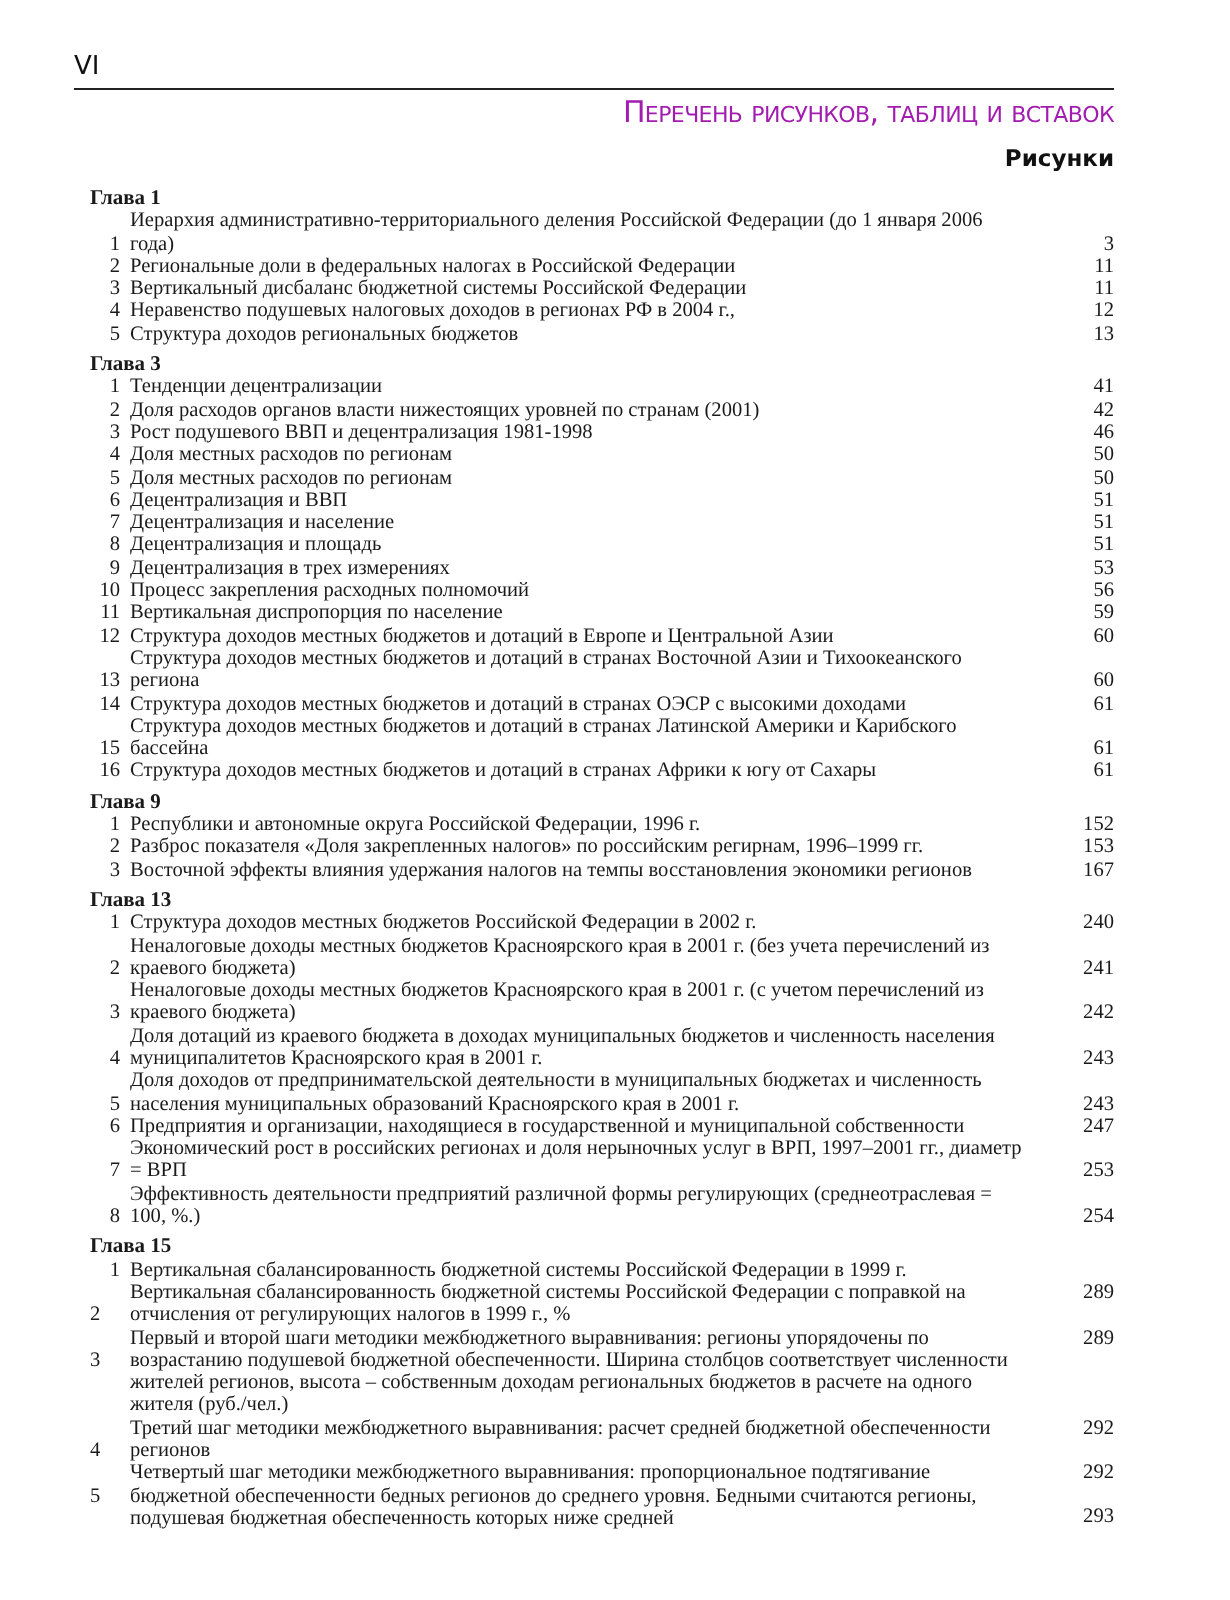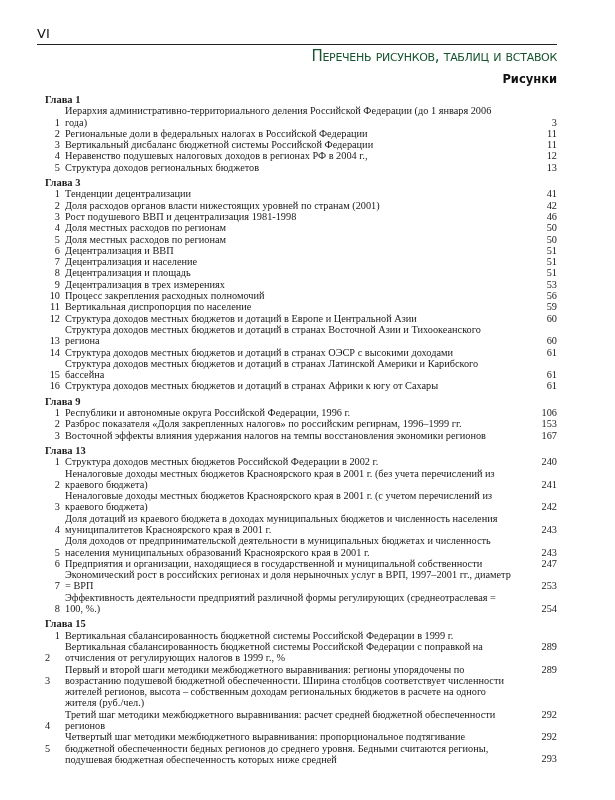--- a/index.html
+++ b/index.html
@@ -1,19 +1,19 @@
 <!DOCTYPE html>
 <html><head>
 <meta charset="utf-8">
 <style>
   html, body { margin: 0; padding: 0; background: #ffffff; }
   body { width: 615px; height: 800px; position: relative; overflow: hidden; color: #1a1a1a; }
   .running-head { position: absolute; left: 37px; top: 26px; font-family: "DejaVu Sans", sans-serif; font-size: 13px; color: #111; text-align: center; }
   .head-rule { position: absolute; left: 37px; top: 44px; width: 520px; height: 1px; background: #222; }
-  .section-title { position: absolute; right: 58px; top: 47px; font-family: "DejaVu Sans", sans-serif; font-size: 15px; font-variant: small-caps; letter-spacing: -0.3px; color: #14532d; margin-left: 28px; }
+  .section-title { position: absolute; right: 58px; top: 47px; font-family: "DejaVu Sans", sans-serif; font-size: 15px; font-variant: small-caps; letter-spacing: -0.3px; color: #a21caf; margin-left: 28px; }
   .subsection-title { position: absolute; right: 58px; top: 72px; font-family: "DejaVu Sans", sans-serif; font-weight: bold; font-size: 11.5px; color: #111; margin-left: 44px; }
   .toc { position: absolute; left: 45px; top: 94px; width: 512px; font-family: "Liberation Serif", serif; font-size: 10.3px; line-height: 11.3px; }
   .chapter { display: flex; margin-bottom: 4px; flex-direction: column; }
   .chapter-label { width: 58px; flex: none; font-weight: bold; font-size: 10.5px; }
   .entries { flex: 1; }
   .entry { display: flex; align-items: flex-end; }
   .num { width: 15px; flex: none; text-align: right; padding-right: 5px; }
   .text { flex: 1; padding-right: 20px; }
   .page { width: 24px; flex: none; text-align: right; }
   .entry.top-page { align-items: flex-start; }
@@ -148,21 +148,21 @@
         </div>
     </div>
   </div>
 
   <div class="chapter">
     <div class="chapter-label">Глава 9</div>
     <div class="entries">
       <div class="entry">
           <span class="num">1</span>
           <span class="text">Республики и автономные округа  Российской Федерации, 1996 г.</span>
-          <span class="page">106</span>
+          <span class="page">152</span>
         </div>
       <div class="entry">
           <span class="num">2</span>
           <span class="text">Разброс показателя «Доля закрепленных налогов» по  российским регирнам, 1996–1999 гг.</span>
           <span class="page">153</span>
         </div>
       <div class="entry">
           <span class="num">3</span>
           <span class="text">Восточной эффекты влияния удержания налогов на темпы восстановления экономики регионов</span>
           <span class="page">167</span>

